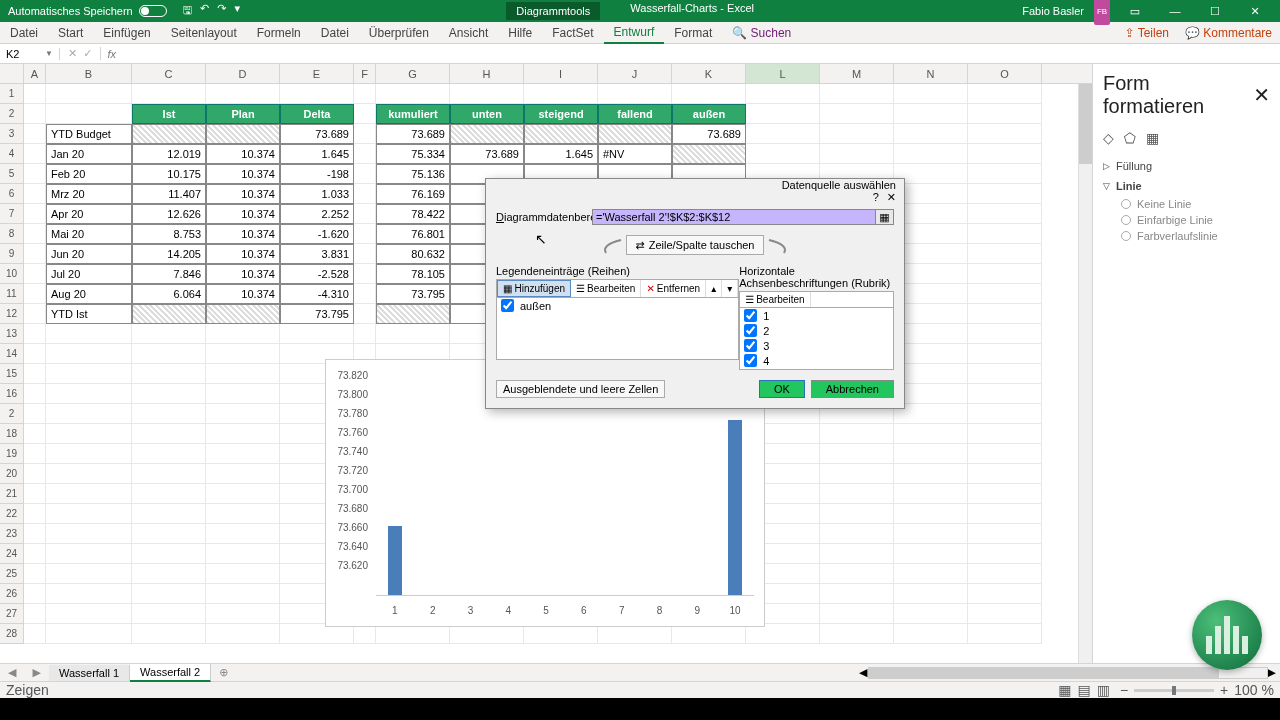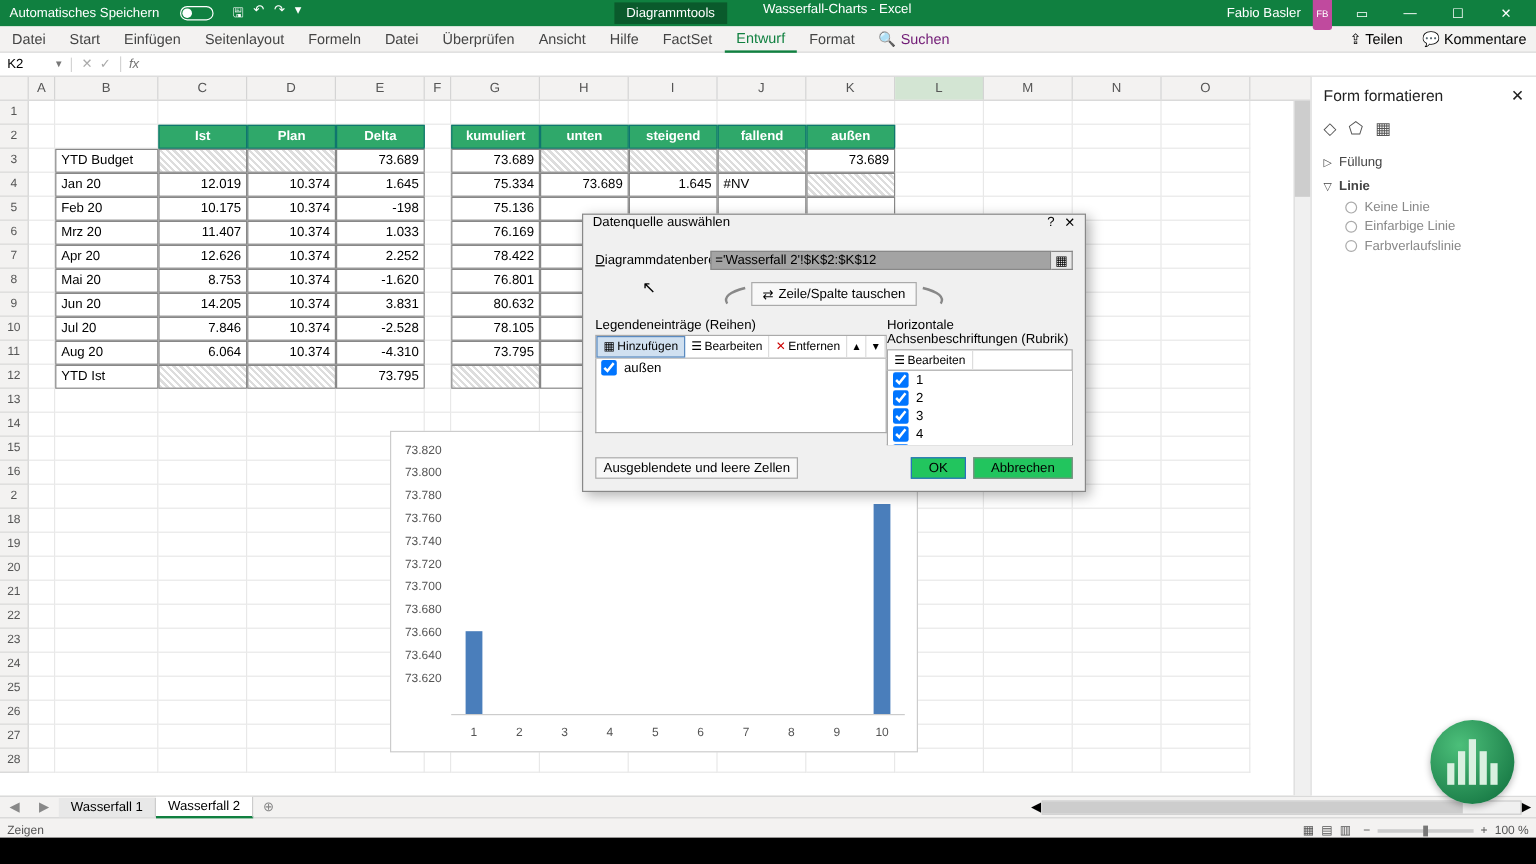--- a/index.html
+++ b/index.html
@@ -1,37 +1,37 @@
 <!DOCTYPE html>
 <html><head>
 <meta charset="utf-8">
 <style>
 * { margin: 0; padding: 0; box-sizing: border-box; font-family: 'Segoe UI', Tahoma, sans-serif; }
 body { background: #fff; width: 1280px; height: 720px; overflow: hidden; position: relative; font-size: 11px; }
 
 
 .titlebar { height: 22px; background: #108040; display: flex; align-items: center; color: #fff; font-size: 11px; }
-.titlebar .autosave { display: flex; align-items: center; padding: 0 8px; gap: 17px; }
+.titlebar .autosave { display: flex; align-items: center; padding: 0 8px; gap: 6px; }
 .toggle { width: 28px; height: 12px; border: 1px solid #fff; border-radius: 6px; position: relative; }
 .toggle::after { content: ''; position: absolute; width: 8px; height: 8px; background: #fff; border-radius: 50%; left: 1px; top: 1px; }
 .titlebar .qat { display: flex; gap: 8px; padding: 0 8px; }
 .titlebar .center { flex: 1; display: flex; justify-content: center; gap: 30px; }
 .titlebar .tool-tab { padding: 3px 10px; }
 .titlebar .tool-tab.active { background: #0a5a2c; }
 .titlebar .right { display: flex; align-items: center; gap: 10px; padding: 0 10px; }
 .avatar { width: 16px; height: 28px; background: #c04a9e; border-radius: 2px; display: flex; align-items: center; justify-content: center; font-size: 8px; }
 .winbtn { width: 30px; text-align: center; }
 
 
 .ribbon-tabs { height: 22px; background: #f3f2f1; display: flex; align-items: center; border-bottom: 1px solid #d4d4d4; font-size: 12px; }
 .ribbon-tabs .tab { padding: 3px 10px; color: #444; }
 .ribbon-tabs .tab.active { color: #108040; border-bottom: 2px solid #108040; }
 .ribbon-tabs .search { color: #701a75; margin-left: 10px; }
 .ribbon-tabs .spacer { flex: 1; }
-.ribbon-tabs .right-btn { padding: 15px 8px; color: #000000; }
+.ribbon-tabs .right-btn { padding: 15px 8px; color: #c2410c; }
 
 
 .formula-bar { height: 20px; display: flex; align-items: center; border-bottom: 1px solid #d4d4d4; background: #fff; }
 .name-box { width: 60px; border-right: 1px solid #d4d4d4; padding: 0 6px; display: flex; align-items: center; justify-content: space-between; }
 .name-box .caret { font-size: 8px; color: #777; }
 .fx-controls { display: flex; gap: 6px; padding: 0 8px; border-right: 1px solid #d4d4d4; color: #aaa; }
 .fx-label { padding: 0 6px; font-style: italic; color: #777; }
 .formula-input { flex: 1; padding: 0 4px; }
 
 
@@ -62,67 +62,67 @@
 .chart-box { position: absolute; left: 325px; top: 295px; width: 440px; height: 268px; background: #fff; border: 1px solid #ccc; }
 .chart-box .y-labels { position: absolute; left: 0; top: 10px; width: 45px; font-size: 10px; color: #555; }
 .chart-box .y-labels div { height: 19px; text-align: right; padding-right: 3px; }
 .chart-box .plot { position: absolute; left: 50px; top: 12px; right: 10px; bottom: 30px; border-bottom: 1px solid #ccc; }
 .chart-box .x-labels { position: absolute; left: 50px; right: 10px; bottom: 10px; display: flex; }
 .chart-box .x-labels div { flex: 1; text-align: center; font-size: 10px; color: #555; }
 .bar { position: absolute; width: 14px; background: #4a7ebb; }
 
 
 .dialog { position: absolute; left: 485px; top: 178px; width: 420px; background: #f0f0f0; border: 1px solid #888; box-shadow: 3px 3px 10px rgba(0,0,0,0.3); z-index: 100; }
-.dialog-title { height: 24px; display: flex; align-items: flex-start; padding: 0 8px; font-size: 11px; justify-content: space-between; }
+.dialog-title { height: 24px; display: flex; align-items: flex-end; padding: 0 8px; font-size: 11px; justify-content: space-between; flex-direction: column; }
 .dialog-title .controls { display: flex; gap: 8px; }
 .dialog-body { padding: 6px 10px 10px; }
 .dlg-row { display: flex; align-items: center; gap: 6px; margin-bottom: 8px; }
 .dlg-label { font-size: 11px; width: 90px; }
 .dlg-label u { text-decoration: underline; }
 .dlg-input { flex: 1; display: flex; }
-.dlg-input input { flex: 1; border: 1px solid #888; padding: 1px 3px; font-size: 11px; background: #a3a3a3; }
+.dlg-input input { flex: 1; border: 1px solid #888; padding: 1px 3px; font-size: 11px; background: #c4b5fd; }
 .dlg-input .picker { width: 18px; border: 1px solid #888; border-left: none; background: #e8e8e8; display: flex; align-items: center; justify-content: center; }
 .switch-row { display: flex; justify-content: center; margin: 10px 0; }
 .switch-btn { border: 1px solid #aaa; padding: 2px 8px; background: #f8f8f8; font-size: 11px; display: flex; align-items: center; gap: 4px; }
 .arrow-curve { width: 30px; height: 20px; }
 .lists { display: flex; }
 .list-col { flex: 1; }
 .list-col .list-label { font-size: 11px; margin-bottom: 2px; }
 .list-toolbar { display: flex; gap: 0; border: 1px solid #aaa; background: #fff; }
 .list-toolbar .tb-btn { padding: 2px 5px; font-size: 10px; border-right: 1px solid #ddd; display: flex; align-items: center; gap: 2px; }
 .list-toolbar .tb-btn.pressed { background: #d0e0f0; border: 1px solid #5a8ac0; }
 .list-box { border: 1px solid #aaa; border-top: none; background: #fff; height: 62px; overflow-y: auto; font-size: 11px; }
 .list-box .item { display: flex; align-items: center; gap: 6px; padding: 1px 4px; }
 .dlg-footer { display: flex; justify-content: space-between; align-items: center; margin-top: 10px; }
 .dlg-footer .left-btn { border: 1px solid #aaa; padding: 2px 6px; background: #f8f8f8; font-size: 11px; }
 .dlg-footer .right-btns { display: flex; gap: 6px; }
 .dlg-footer button { padding: 2px 14px; font-size: 11px; border: 1px solid #888; background: #22c55e; }
 .dlg-footer button.primary { border: 1px solid #2a6ec0; }
 
 
-.side-pane .pane-title { font-size: 13px; color: #222; margin-bottom: 12px; display: flex; justify-content: space-between; align-items: center; }
+.side-pane .pane-title { font-size: 20px; color: #222; margin-bottom: 12px; display: flex; justify-content: space-between; align-items: center; }
 .side-icons { display: flex; gap: 10px; margin-bottom: 10px; color: #555; }
 .side-icons span { font-size: 14px; }
 .pane-sec { font-size: 11px; padding: 4px 0; display: flex; align-items: center; gap: 6px; color: #444; }
 .collapse { font-size: 9px; }
 .pane-opt { font-size: 11px; padding: 2px 0 2px 18px; color: #888; display: flex; align-items: center; gap: 6px; }
 .radio { width: 10px; height: 10px; border: 1px solid #aaa; border-radius: 50%; }
 
 
 .sheet-tabs { height: 18px; background: #f3f2f1; display: flex; align-items: center; border-top: 1px solid #d4d4d4; font-size: 11px; }
 .sheet-tabs .nav { padding: 0 8px; color: #888; }
 .sheet-tabs .tab { padding: 2px 10px; border-right: 1px solid #ccc; background: #e8e8e8; }
 .sheet-tabs .tab.active { background: #fff; border-bottom: 2px solid #108040; }
 .sheet-tabs .add { padding: 0 8px; color: #888; }
 .sheet-tabs .hscroll { flex: 1; display: flex; justify-content: flex-end; align-items: center; padding-right: 4px; }
 .hscroll-track { width: 400px; height: 12px; background: #f0f0f0; border: 1px solid #ccc; position: relative; }
 .hscroll-thumb { position: absolute; left: 0; width: 350px; height: 100%; background: #cdcdcd; }
 
 
-.statusbar { height: 17px; background: #f3f2f1; border-top: 1px solid #d4d4d4; display: flex; align-items: flex-end; font-size: 10px; color: #555; padding: 0 6px; }
+.statusbar { height: 17px; background: #f3f2f1; border-top: 1px solid #d4d4d4; display: flex; align-items: flex-end; font-size: 14px; color: #555; padding: 0 6px; }
 .statusbar .spacer { flex: 1; }
 .statusbar .view-btns { display: flex; gap: 6px; }
 .statusbar .zoom { display: flex; align-items: center; gap: 6px; margin-left: 10px; }
 .zoom-track { width: 80px; height: 3px; background: #ccc; position: relative; }
 .zoom-thumb { position: absolute; left: 38px; top: -3px; width: 4px; height: 9px; background: #777; }
 
 
 .black-bar { height: 22px; background: #000; }
 
 

